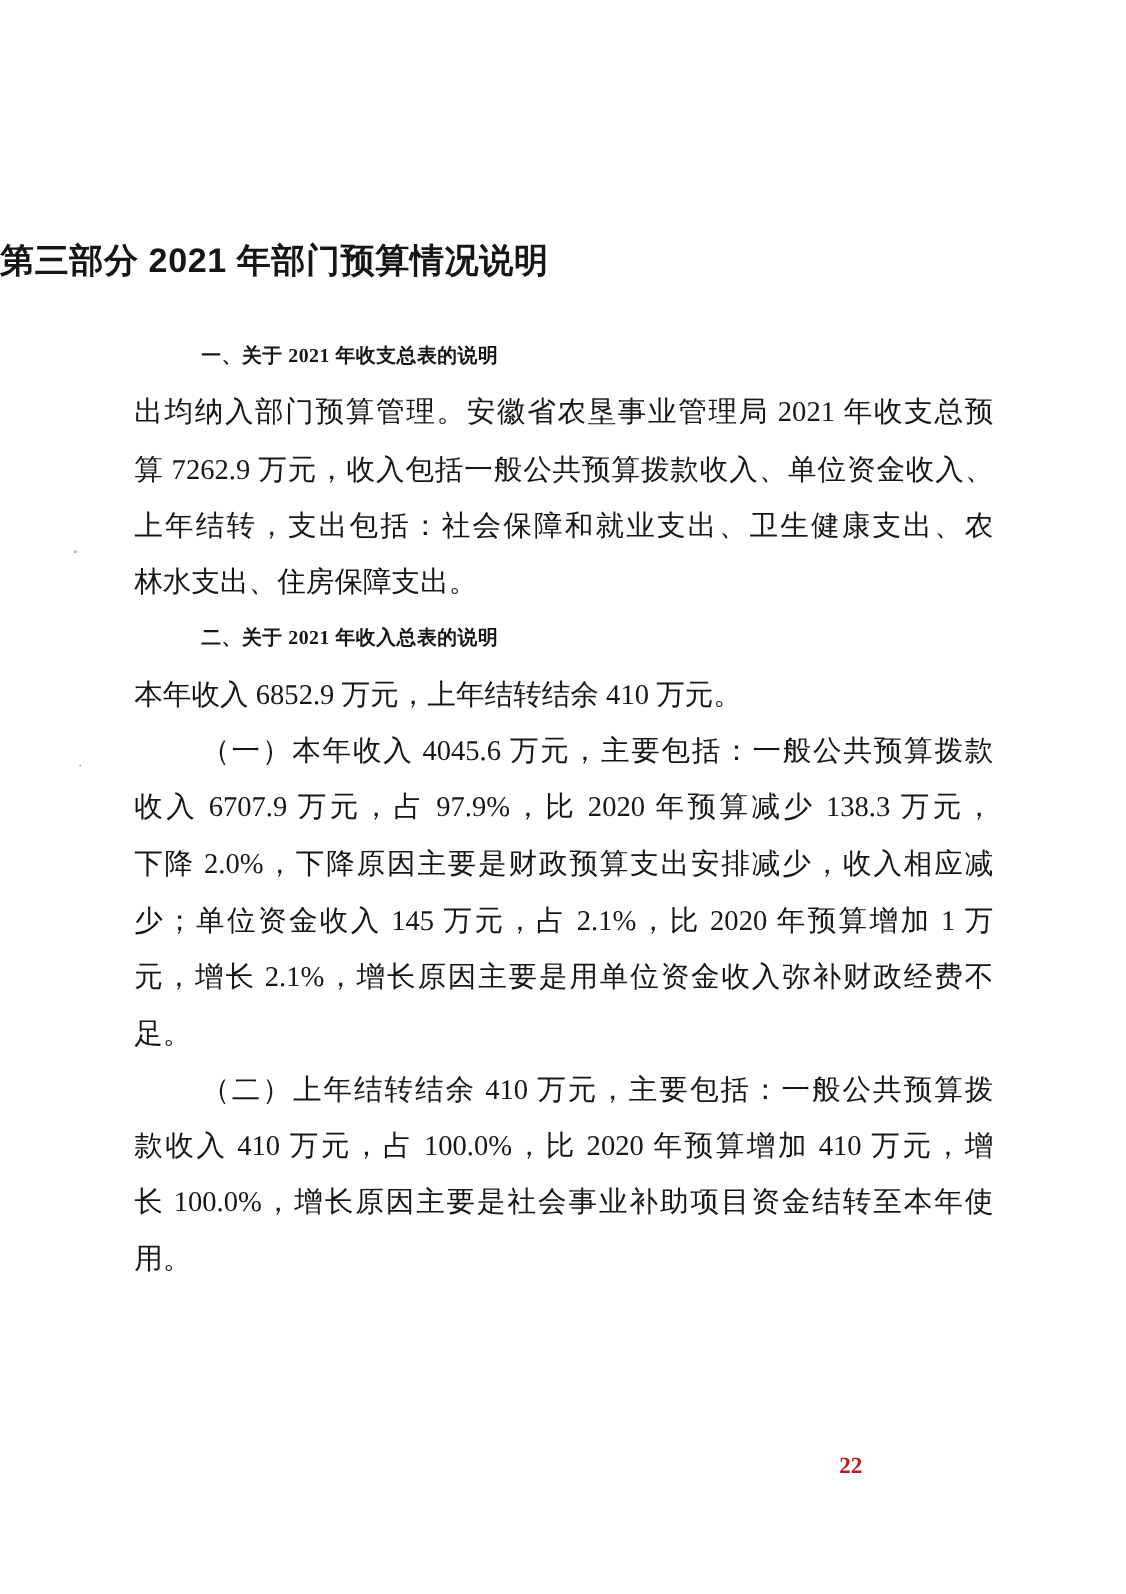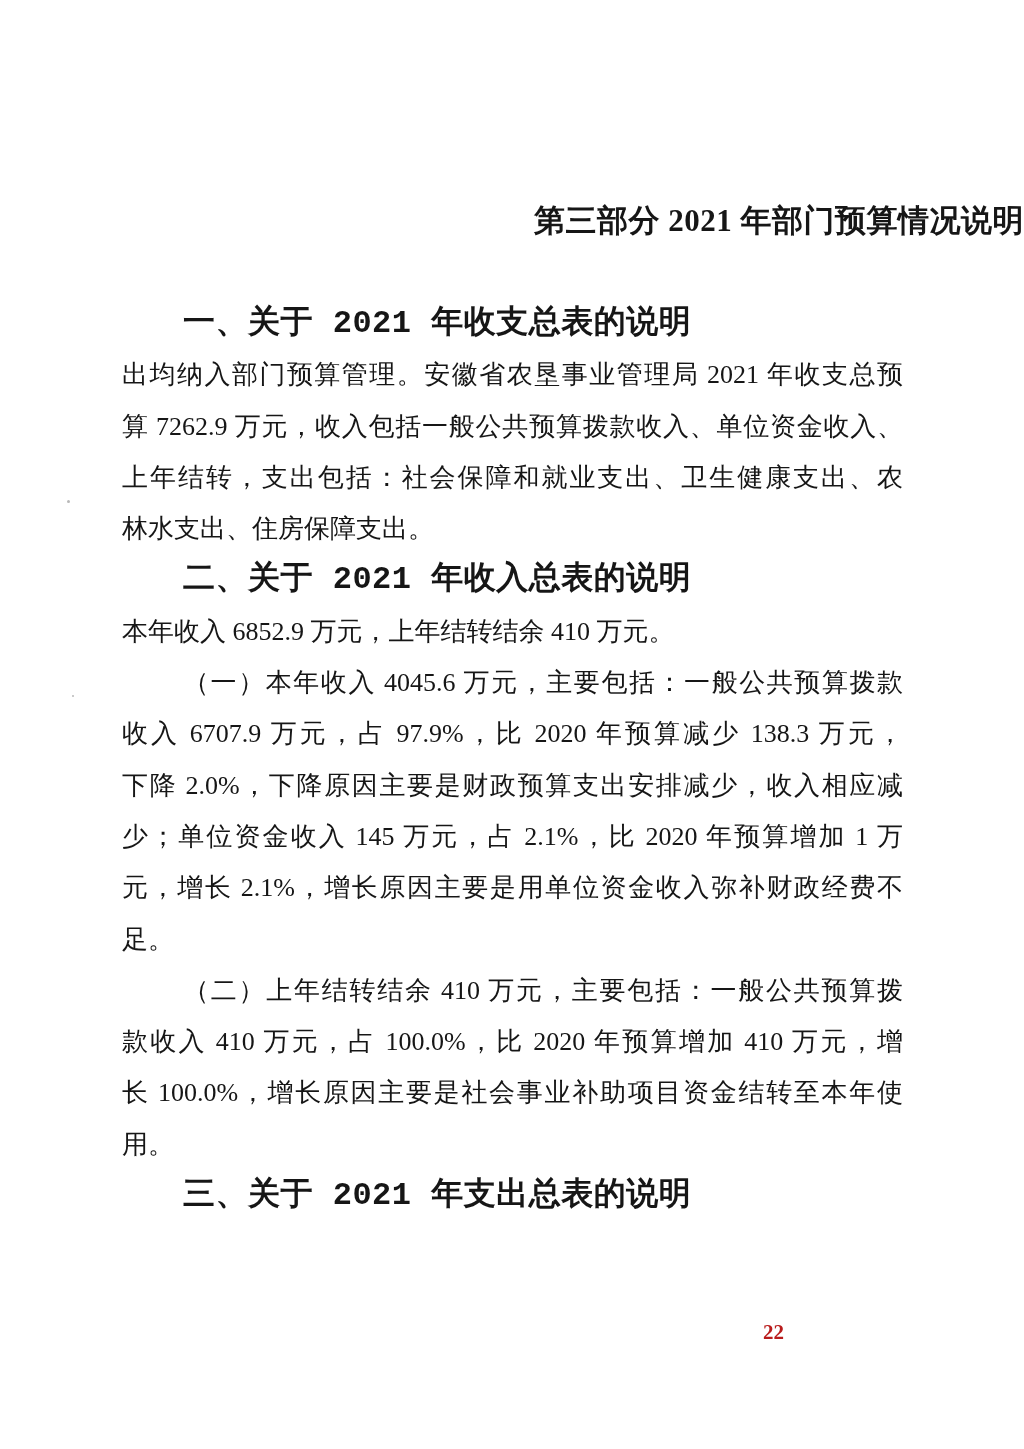--- a/index.html
+++ b/index.html
@@ -11,27 +11,27 @@
     position: relative;
     width: 1024px;
     height: 1449px;
     background: #ffffff;
     overflow: hidden;
     color: #161616;
   }
   
   .doc-title {
     position: absolute;
-    top: 178px;
+    top: 194px;
     left: 0;
     width: 100%;
     height: 44px;
     line-height: 44px;
-    text-align: right;
-    font-family: Liberation Serif, serif;
+    text-align: left;
+    font-family: Liberation Sans, sans-serif;
     font-weight: bold;
     font-size: 31px;
     letter-spacing: 0.5px;
     white-space: nowrap;
   }
   
   .content {
     position: absolute;
     top: 298px;
     left: 122px;
@@ -51,23 +51,23 @@
     text-indent: 61px;
   }
   .tline.last {
     text-align: right;
     text-align-last: left;
   }
   .tline.heading {
     padding-left: 61px;
     text-align: left;
     text-align-last: left;
-    font-family: Liberation Mono, monospace;
+    font-family: Liberation Serif, serif;
     font-weight: bold;
-    font-size: 32px;
+    font-size: 18px;
     letter-spacing: 0.5px;
   }
   .page-number {
     position: absolute;
     top: 1320px;
     left: 763px;
     font-family: "Liberation Serif", "DejaVu Serif", serif;
     font-weight: 600;
     font-size: 21px;
     color: #b91c1c;
@@ -109,21 +109,20 @@
     <div class="tline">下降 2.0%，下降原因主要是财政预算支出安排减少，收入相应减</div>
     <div class="tline">少；单位资金收入 145 万元，占 2.1%，比 2020 年预算增加 1 万</div>
     <div class="tline">元，增长 2.1%，增长原因主要是用单位资金收入弥补财政经费不</div>
     <div class="tline last">足。</div>
 
     <div class="tline first">（二）上年结转结余 410 万元，主要包括：一般公共预算拨</div>
     <div class="tline">款收入 410 万元，占 100.0%，比 2020 年预算增加 410 万元，增</div>
     <div class="tline">长 100.0%，增长原因主要是社会事业补助项目资金结转至本年使</div>
     <div class="tline last">用。</div>
 
-    <div class="tline heading">三、关于 2021 年支出总表的说明</div>
 
   </div>
 
   <div class="page-number">22</div>
 
   <div class="speck speck-1"></div>
   <div class="speck speck-2"></div>
 
 </div>
 

